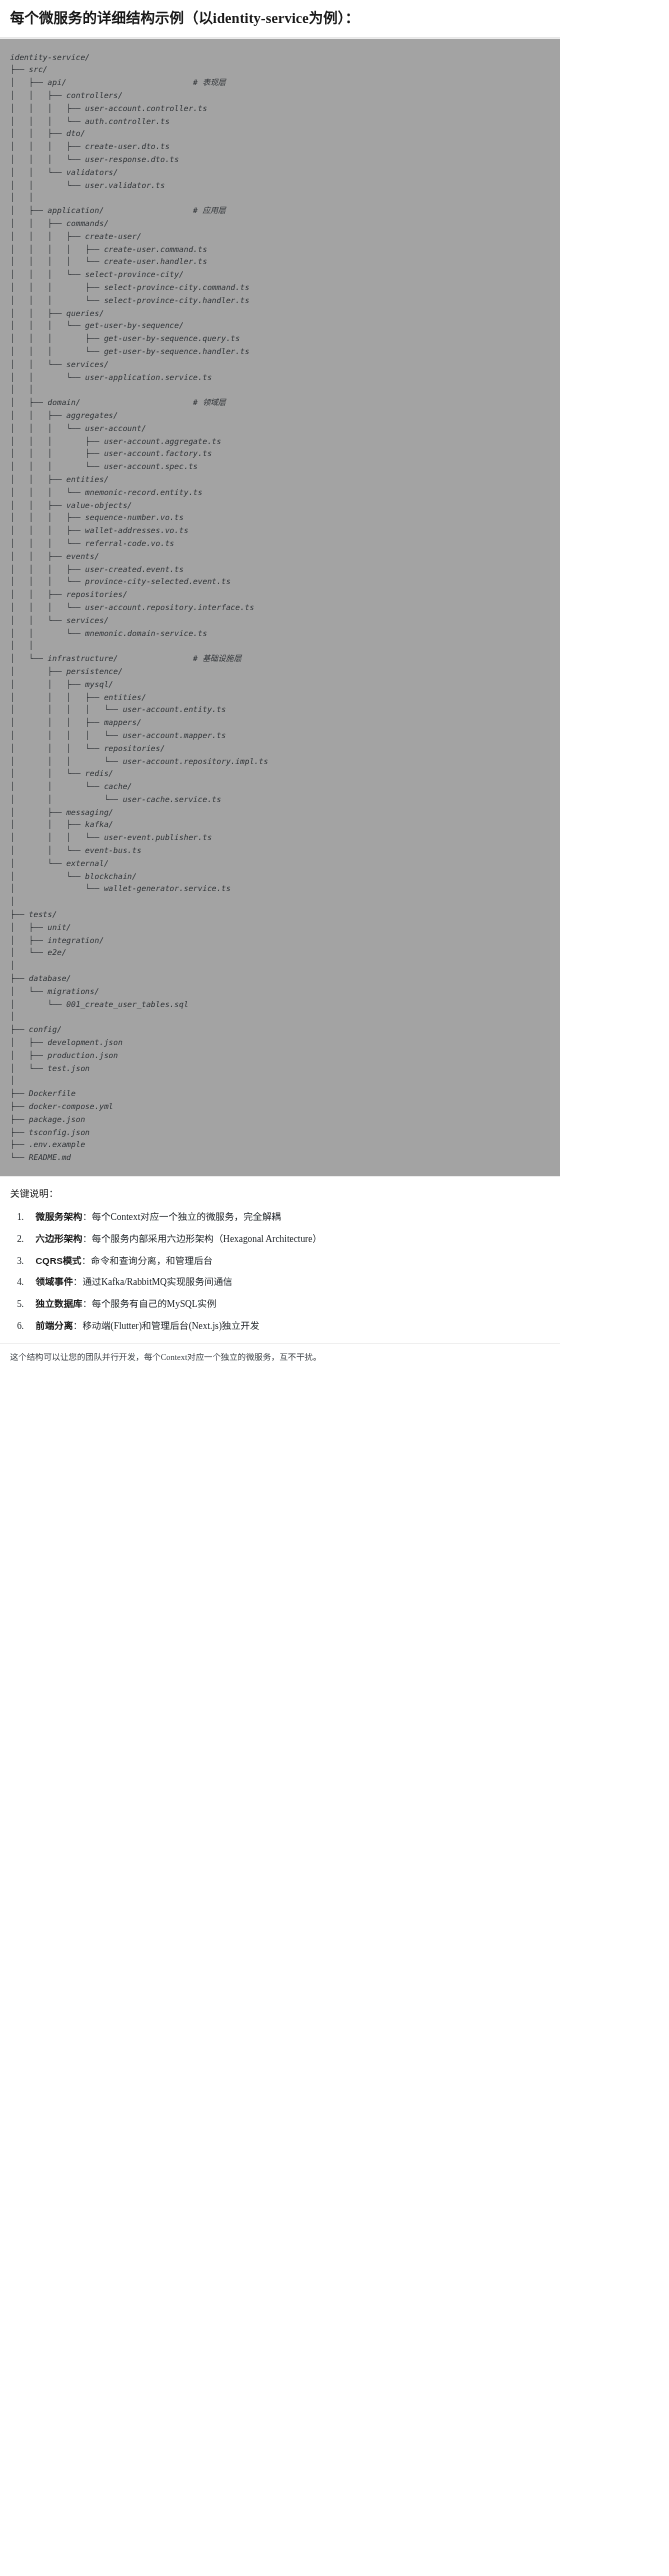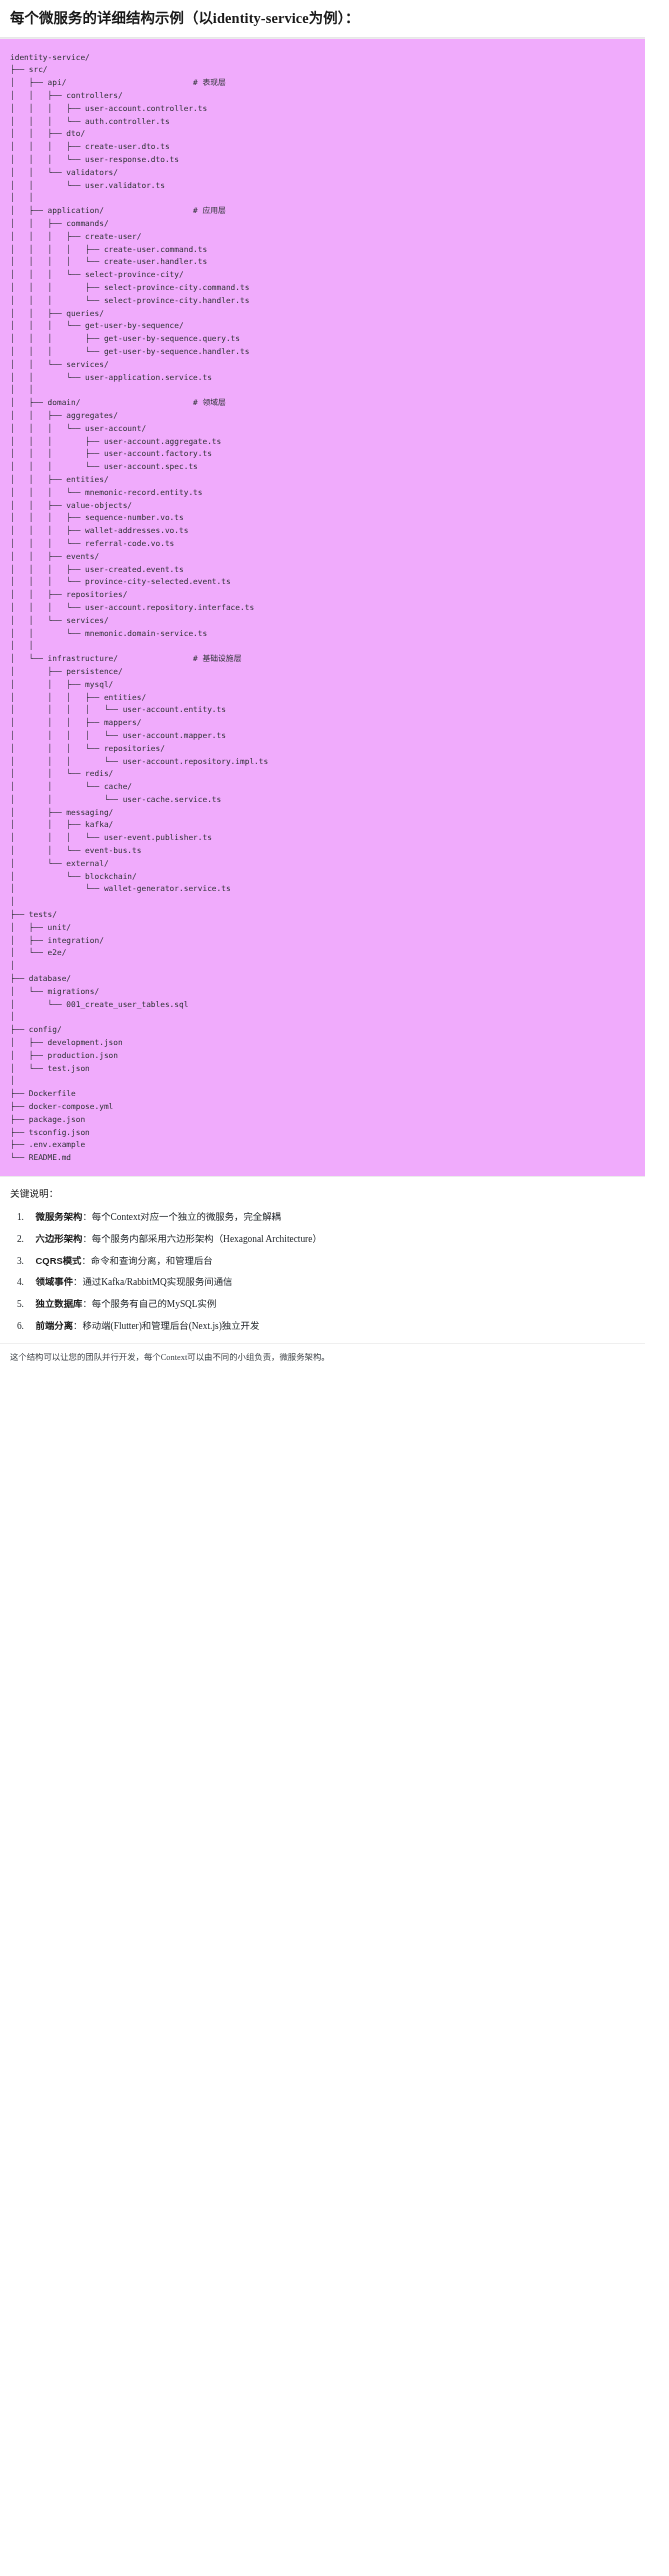--- a/index.html
+++ b/index.html
@@ -9,44 +9,45 @@
     background: #ffffff;
   }
   body {
     width: 669px;
     font-family: "Liberation Serif", "DejaVu Serif", serif;
     color: #1f2328;
     -webkit-font-smoothing: antialiased;
   }
 
   .page {
-    width: 645px;
+    width: 560px;
     padding: 0;
   }
 
   
   .doc-title {
     font-family: "Liberation Serif", "DejaVu Serif", serif;
     font-weight: 700;
     font-size: 14.4px;
     line-height: 1.45;
     color: #1a1a1a;
     padding: 7.5px 10px 8.8px 10px;
     margin: 0;
     border-bottom: 0.6px solid #e8e8e8;
     letter-spacing: 0.1px;
   }
 
   
   .code-block {
-    background: #f0abfc;
+    background: #a3a3a3;
     border-top: 0.6px solid #ececec;
     border-bottom: 0.6px solid #ececec;
     padding: 12.5px 10px 11.3px 10px;
     overflow-x: hidden;
+    font-style: italic;
   }
   .code-block pre {
     margin: 0;
     font-family: "DejaVu Sans Mono", "Liberation Mono", monospace;
     font-size: 7.8px;
     line-height: 12.8px;
     color: #2f3337;
     white-space: pre;
     letter-spacing: 0px;
     tab-size: 4;
@@ -213,16 +214,16 @@
       </li>
       <li>
         <span class="nb">独立数据库</span><span class="nt">：每个服务有自己的MySQL实例</span>
       </li>
       <li>
         <span class="nb">前端分离</span><span class="nt">：移动端(Flutter)和管理后台(Next.js)独立开发</span>
       </li>
     </ol>
   </div>
 
-  <p class="closing">这个结构可以让您的团队并行开发，每个Context可以由不同的小组负责，微服务架构。</p>
+  <p class="closing">这个结构可以让您的团队并行开发，每个Context对应一个独立的微服务，互不干扰。</p>
 
 </div>
 
 
 </body></html>

